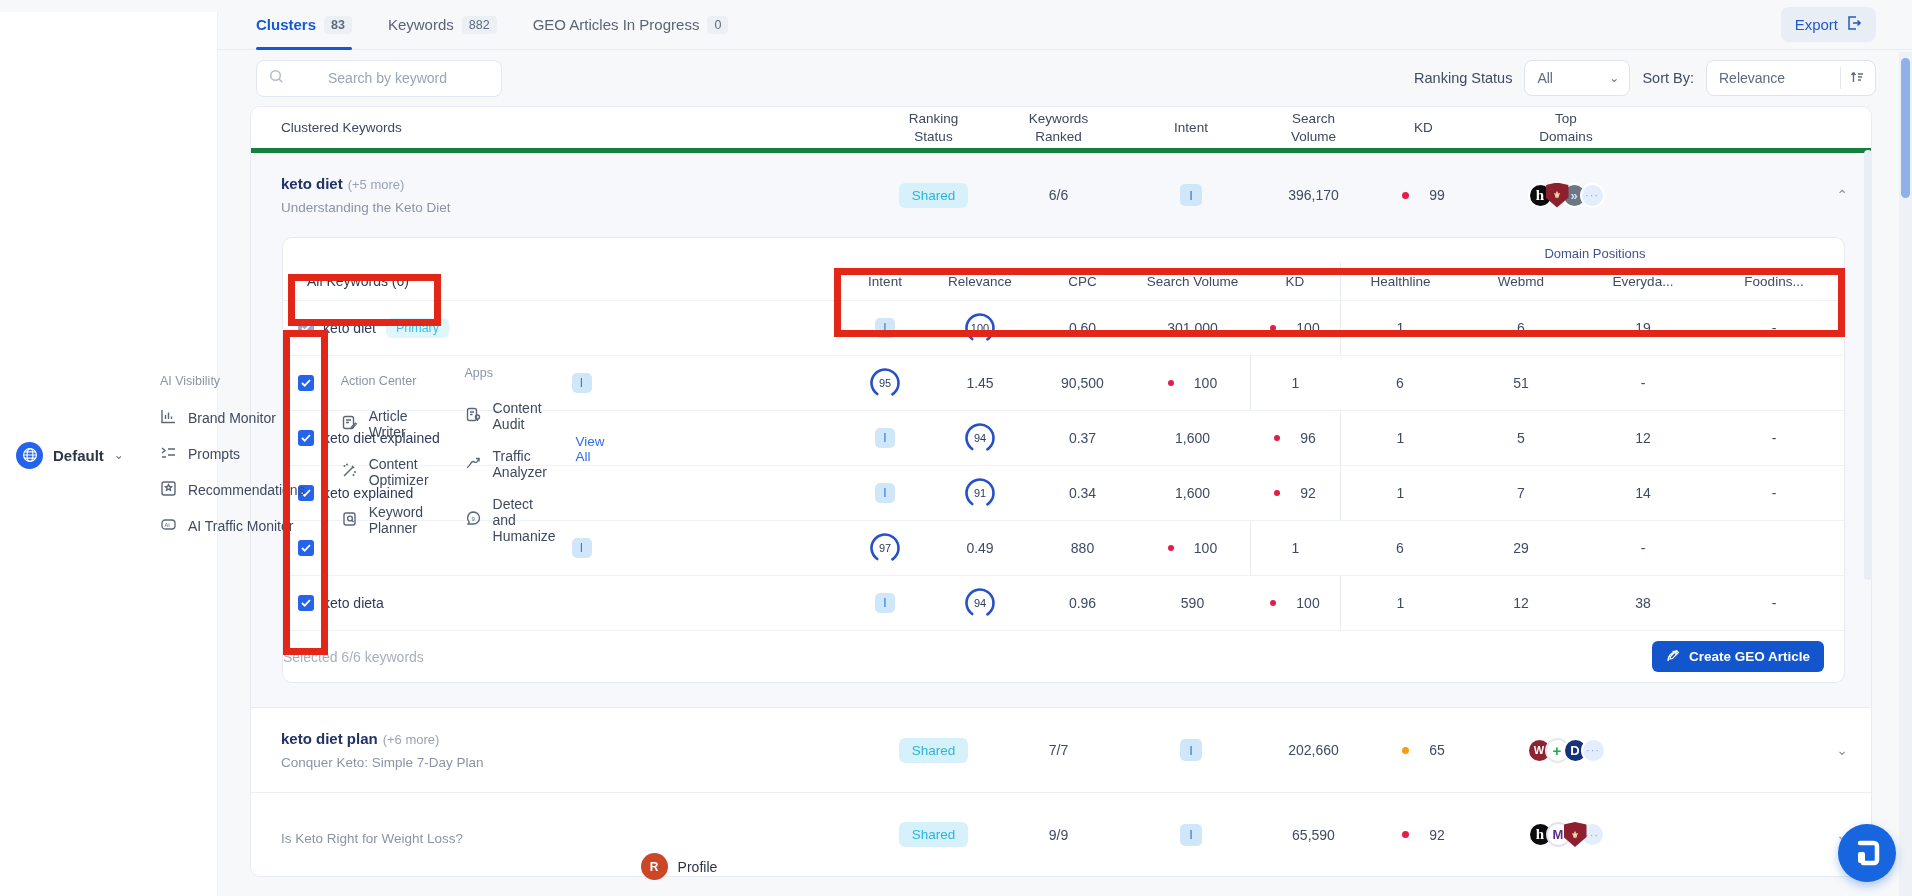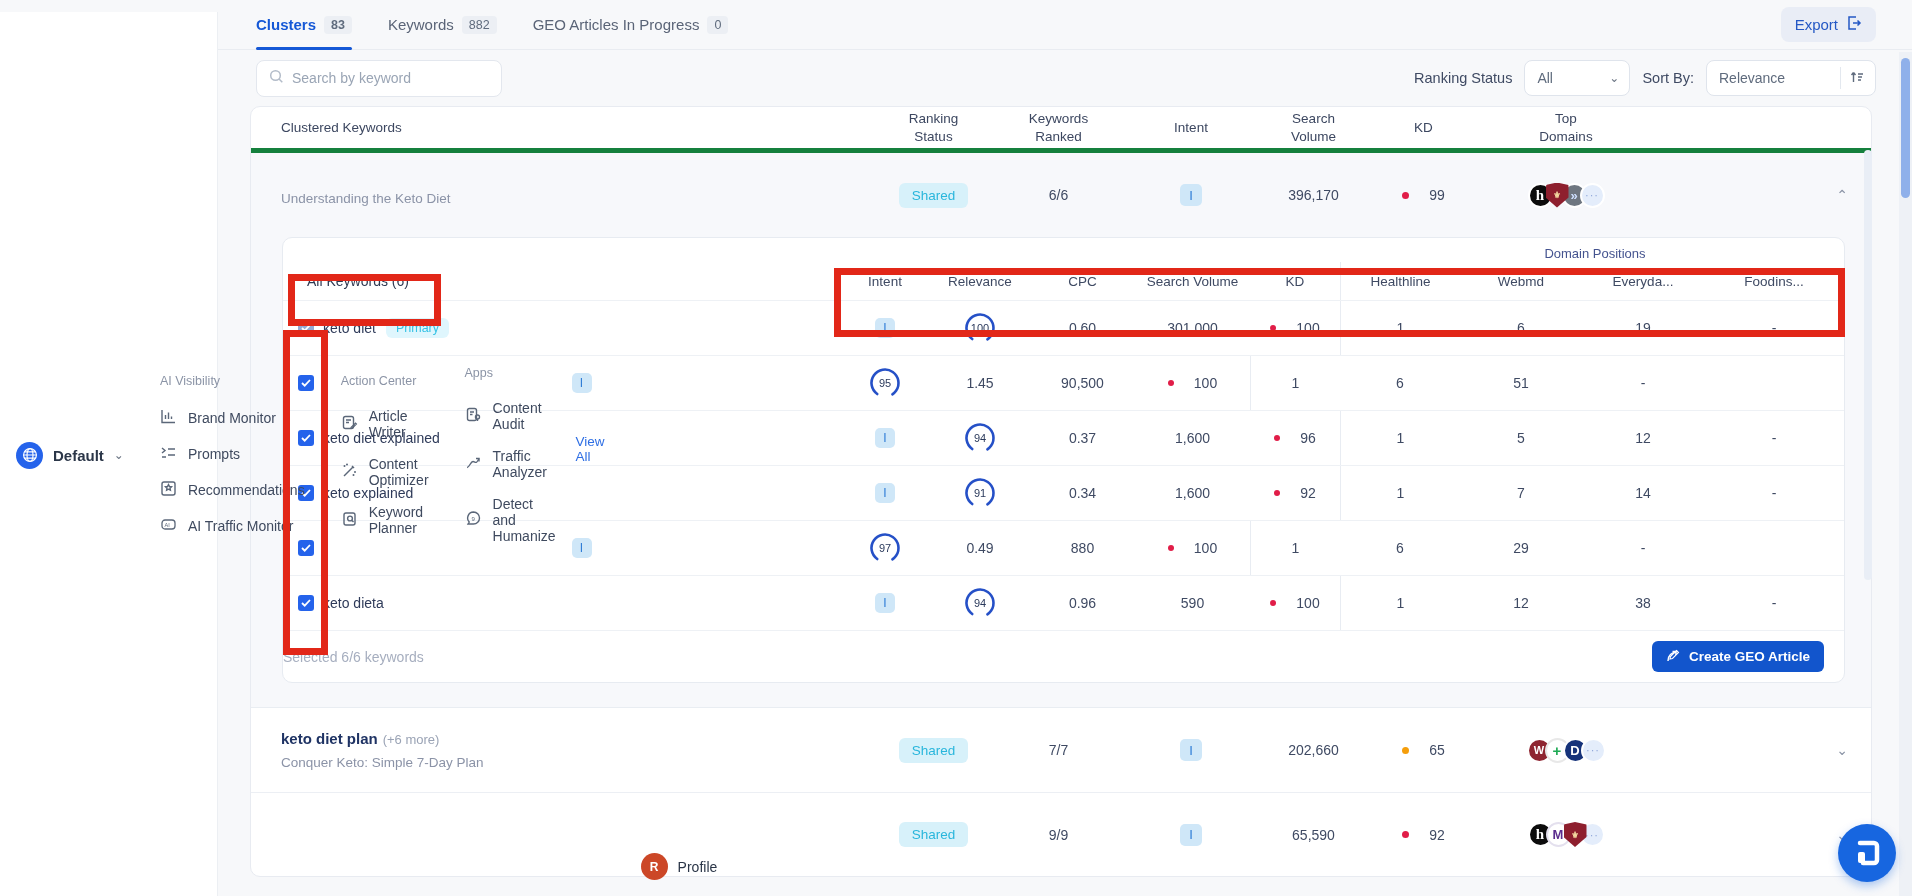--- a/index.html
+++ b/index.html
@@ -25,21 +25,21 @@
   .main { position:absolute; left:218px; top:0; width:1694px; }
   .topbar { position:relative; height:50px; border-bottom:1px solid #e9ecf1; display:flex; align-items:center; padding-left:38px; gap:36px; }
   .tab { display:flex; align-items:center; gap:8px; font-size:15px; color:#5a6477; cursor:pointer; height:100%; position:relative; padding-top:0; }
   .tab .badge { background:#eceff4; color:#5f6b7d; font-size:12.5px; border-radius:4px; padding:2px 7px; }
   .tab.active { color:#1558d6; font-weight:700; }
   .tab.active::after { content:""; position:absolute; left:0; right:0; bottom:-1px; height:3px; background:#1558d6; border-radius:2px; }
   .export-btn { position:absolute; right:36px; top:7px; background:#e9edf6; border:none; border-radius:8px; color:#2458c5; font-size:15px; padding:8px 14px; display:flex; align-items:center; gap:8px; cursor:pointer; font-family:inherit; }
 
   .filter-row { position:relative; height:56px; display:flex; align-items:center; padding-left:38px; }
   .search-box { display:flex; align-items:center; gap:8px; width:246px; height:37px; background:#fff; border:1px solid #e3e7ee; border-radius:8px; padding:0 12px; }
-  .search-box input { border:none; outline:none; font-size:14px; color:#3f4a63; width:100%; font-family:inherit; background:transparent; }
+  .search-box input { border:none; outline:none; font-size:14px; color:#3f4a63; width:100%; font-family:inherit; background:transparent;margin-left:36px; }
   .search-box input::placeholder { color:#9aa5b5; }
   .filter-right { position:absolute; right:36px; display:flex; align-items:center; gap:12px; }
   .flabel { font-size:14.5px; color:#3f4a63; }
   .select { height:36px; background:#fff; border:1px solid #dfe4ec; border-radius:8px; display:flex; align-items:center; padding:0 10px 0 12px; font-size:14px; color:#5f6b7d; gap:8px; cursor:pointer; }
   .select.w-all { width:106px; justify-content:space-between; }
   .select.w-rel { width:170px; justify-content:space-between; }
   .sort-divider { width:1px; align-self:stretch; background:#e3e8ef; margin:6px 0; }
 
   
   .card { position:relative; margin:0 36px 0 32px; background:#fff; border:1px solid #e8ebf1; border-radius:10px; width:1622px; }
@@ -302,20 +302,21 @@
       <div class="th">
           <span class="wrap60">Top Domains</span>
         </div>
       <div></div>
         <div></div>
     </div>
 
     <div class="expanded">
       <div class="cgrid cluster-row">
         <div class="cl-name-cell">
+          <div><span class="cl-name">keto diet</span><span class="cl-more">(+5 more)</span></div>
           <div class="cl-sub">Understanding the Keto Diet</div>
         </div>
         <div class="ccell">
             <span class="shared-badge">Shared</span>
           </div>
         <div class="ccell">6/6</div>
         <div class="ccell">
             <span class="intent-badge">I</span>
           </div>
         <div class="ccell">396,170</div>
@@ -601,20 +602,21 @@
         <span class="dico d-cross">+</span>
         <span class="dico d-dlogo">D</span>
         <span class="dico d-more">···</span>
       </div>
       <div></div>
       <div class="chev-cell">⌄</div>
     </div>
 
     <div class="cgrid cluster-row row-divider">
       <div class="cl-name-cell">
+        <div class="cl-sub">Is Keto Right for Weight Loss?</div>
       </div>
       <div class="ccell">
           <span class="shared-badge">Shared</span>
         </div>
       <div class="ccell">9/9</div>
       <div class="ccell">
           <span class="intent-badge">I</span>
         </div>
       <div class="ccell">65,590</div>
       <div class="ccell">

